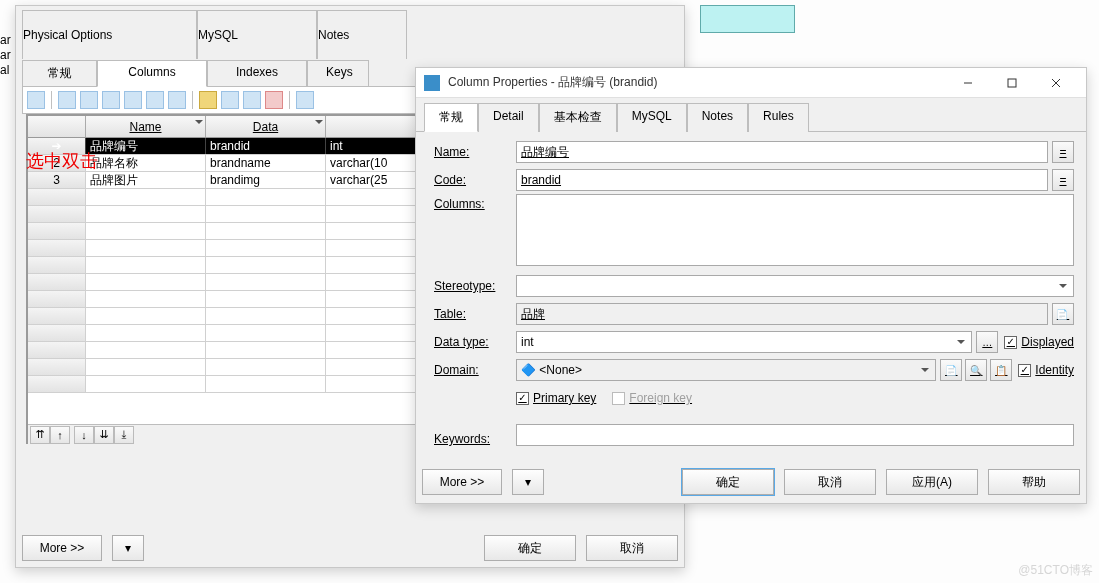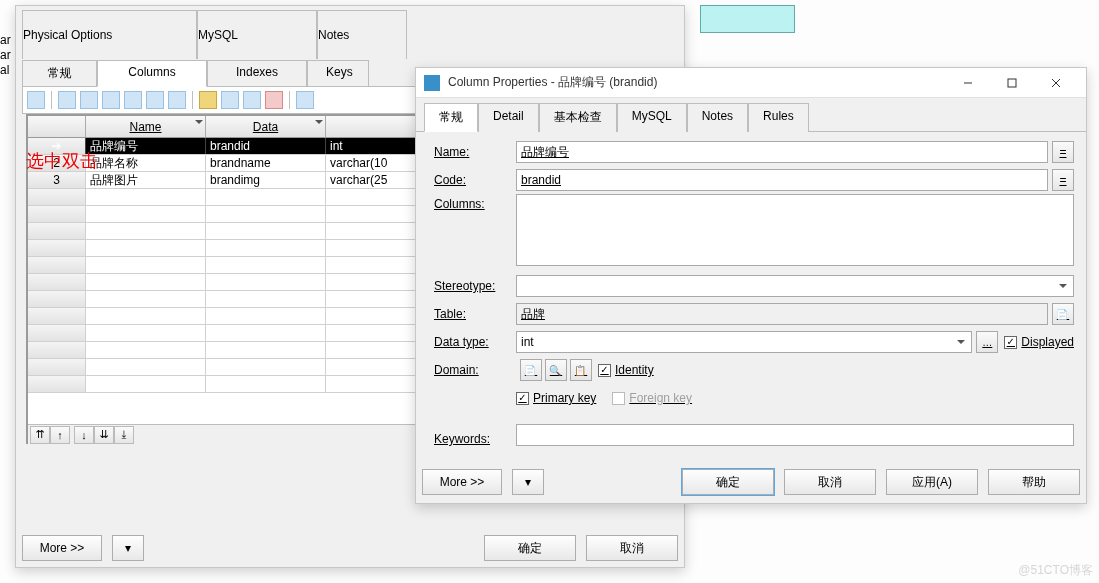--- a/index.html
+++ b/index.html
@@ -294,20 +294,21 @@
           <div class="ib">…</div>
         </div>
       <div style="width:6px"></div>
       <div class="chk">
           <span class="box">✓</span>
           <span>Displayed</span>
         </div>
     </div>
     <div class="frow">
       <span class="lbl">Domain:</span>
+      <div class="sel" style="background:#f0f0f0"><span style="padding:3px 4px;display:inline-block">🔷&nbsp;<span>&lt;None&gt;</span></span><span class="dd"></span></div>
       <div class="after-icons">
         <div class="ib">📄</div>
         <div class="ib">🔍</div>
         <div class="ib">📋</div>
       </div>
       <div style="width:6px"></div>
       <div class="chk">
           <span class="box">✓</span>
           <span>Identity</span>
         </div>

